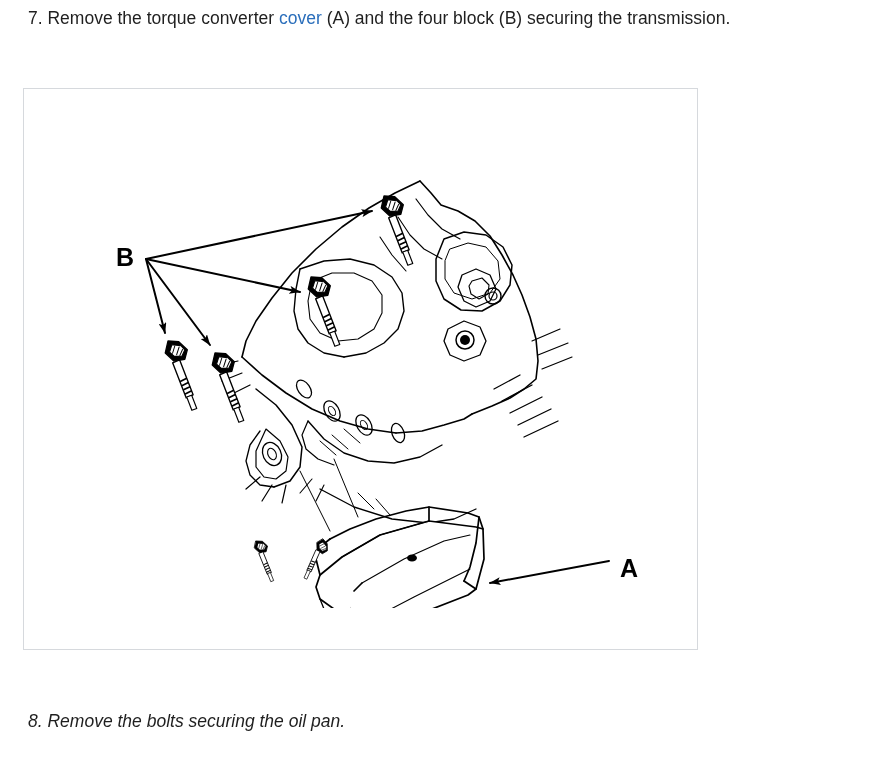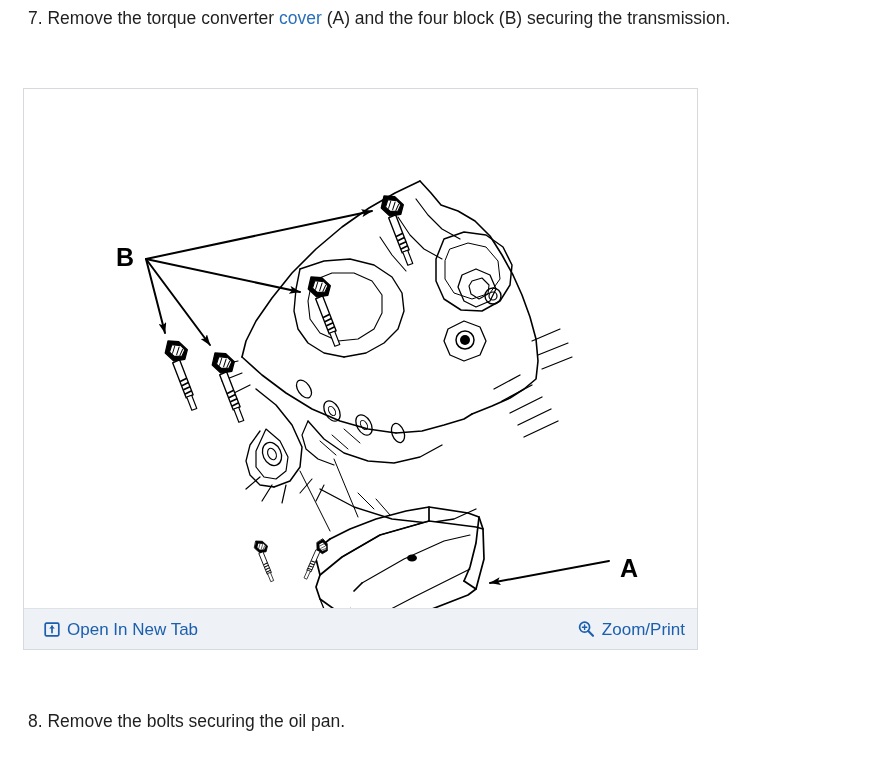--- a/index.html
+++ b/index.html
@@ -84,20 +84,21 @@
   }
   .tool-btn .glyph {
     display: inline-flex;
     align-items: center;
     justify-content: center;
   }
   #bottom-steps {
     position: absolute;
     left: 28px;
     top: 708px;
+    font-style: italic;
   }
   #bottom-steps .step-line + .step-line {
     margin-top: 4px;
   }
 </style>
 </head>
 <body>
 
 <div id="top-step" class="step-line"><span>7. Remove the torque converter </span><a class="link" href="#">cover</a><span> (A) and the four block (B) securing the transmission.</span></div>
 
@@ -240,40 +241,17 @@
           <line x1="122" y1="170" x2="186" y2="256" marker-end="url(#arrowhead)"></line>
           <line x1="585" y1="472" x2="466" y2="494" marker-end="url(#arrowhead)"></line>
         </g>
       </g>
 
       <text x="92" y="177" font-family="Liberation Sans, sans-serif" font-size="25" font-weight="bold" fill="#000">B</text>
       <text x="596" y="488" font-family="Liberation Sans, sans-serif" font-size="25" font-weight="bold" fill="#000">A</text>
     </svg>
   </div>
 
-  <div id="figure-toolbar">
-    <button class="tool-btn">
-      <span class="glyph">
-        <svg width="16" height="16" viewBox="0 0 16 16" aria-hidden="true">
-          <rect x="1.2" y="2.2" width="13.6" height="12.6" rx="1.2" fill="none" stroke="#1b5fae" stroke-width="1.7"></rect>
-          <path d="M8 11.6 L8 5.2" stroke="#1b5fae" stroke-width="1.7" stroke-linecap="round"></path>
-          <path d="M5.2 7.6 L8 4.6 L10.8 7.6 Z" fill="#1b5fae"></path>
-        </svg>
-      </span>
-      <span>Open In New Tab</span>
-    </button>
-
-    <button class="tool-btn">
-      <span class="glyph">
-        <svg width="18" height="18" viewBox="0 0 18 18" aria-hidden="true">
-          <circle cx="7.6" cy="7.2" r="5" fill="none" stroke="#1b5fae" stroke-width="1.7"></circle>
-          <path d="M5.4 7.2 L9.8 7.2 M7.6 5 L7.6 9.4" stroke="#1b5fae" stroke-width="1.4" stroke-linecap="round"></path>
-          <path d="M11.3 11 L16 15.8" stroke="#1b5fae" stroke-width="2.1" stroke-linecap="round"></path>
-        </svg>
-      </span>
-      <span>Zoom/Print</span>
-    </button>
-  </div>
 </div>
 
 <div id="bottom-steps">
   <div class="step-line">8. Remove the bolts securing the oil pan.</div>
 </div>
 
 </body></html>

